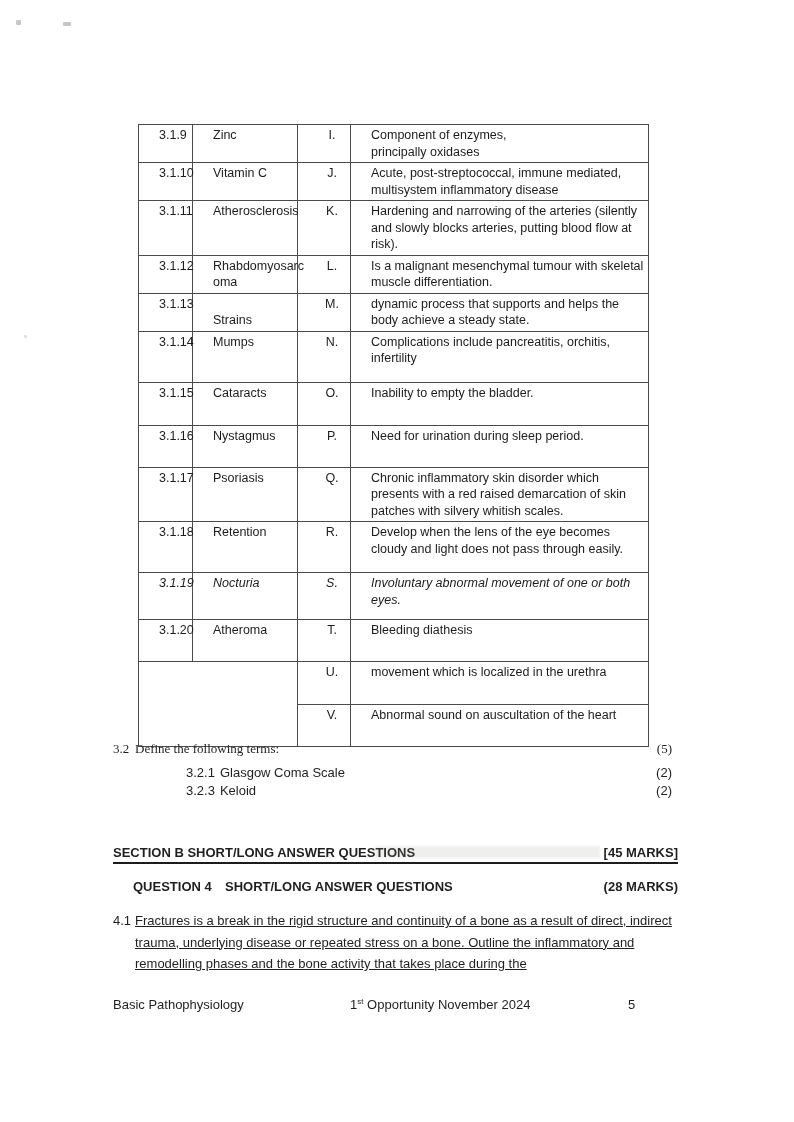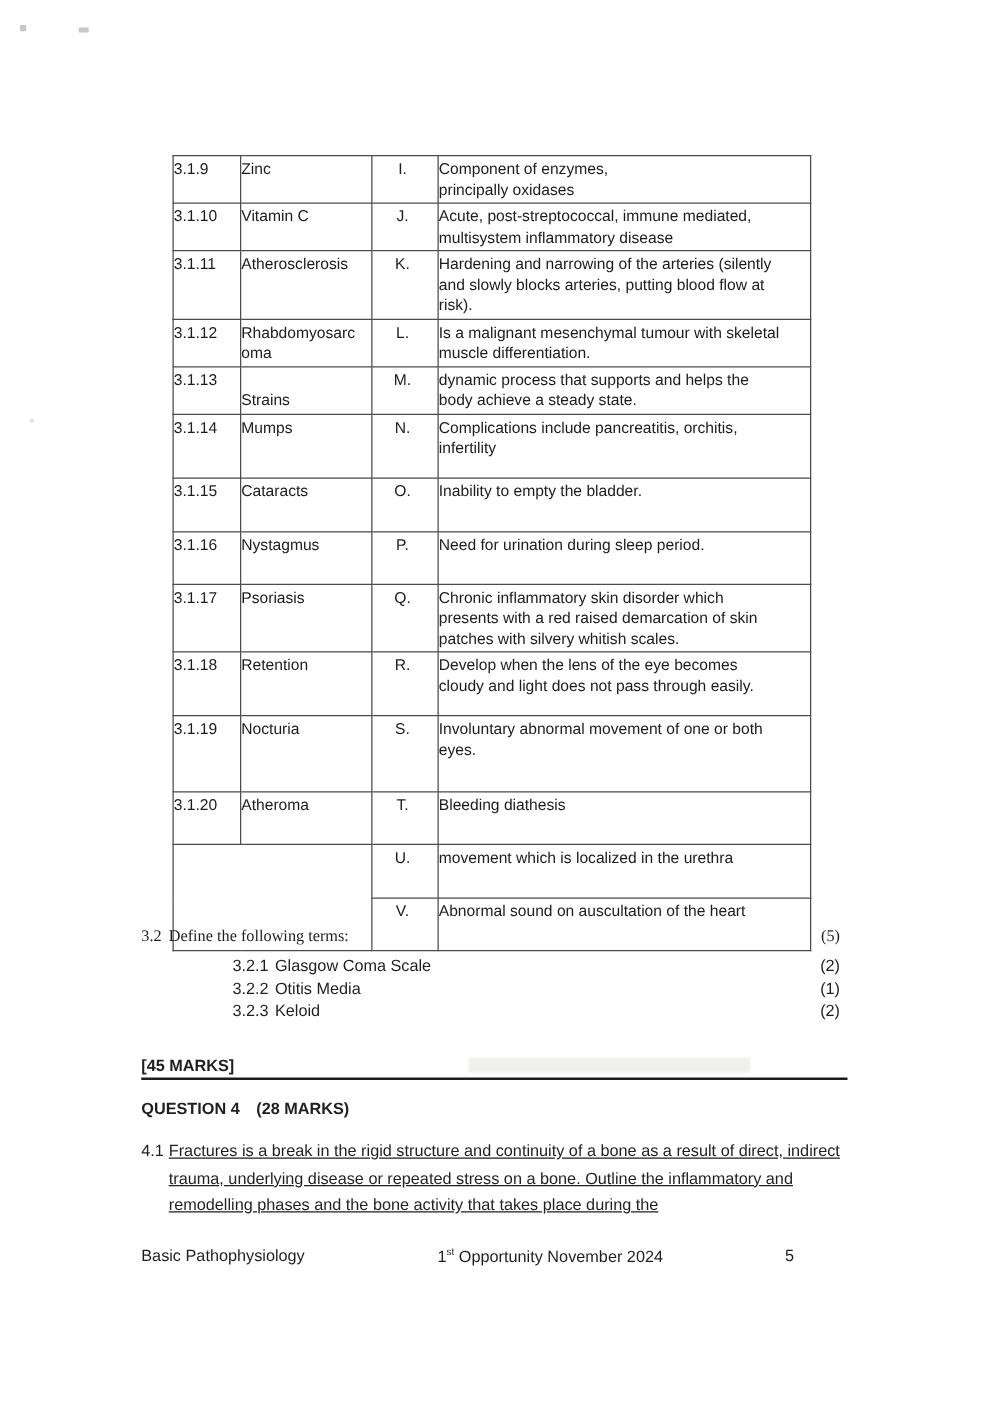--- a/index.html
+++ b/index.html
@@ -19,21 +19,21 @@
     position:absolute;left:138px;top:124px;
     width:510px;
     border-collapse:collapse;
     table-layout:fixed;
     font-size:12.5px;line-height:16.5px;
     color:#1c1c1c;
   }
   table.match td{
     border:1px solid #4b4b4b;
     vertical-align:top;
-    padding:2px 4px 2px 0;
+    padding:2px 4px 2px 20px;
   }
   td.cell-num{padding-left:7px;}
   td.cell-term{padding-left:9px;white-space:pre-line;}
   td.cell-letter{text-align:center;padding:2px 2px;}
   td.cell-def{padding-left:9px;white-space:pre-line;}
   td.cell-empty{padding:0;}
 
   
   .block{position:absolute;font-size:13px;}
   .q32{left:113px;top:741px;width:559px;display:flex;font-family:Liberation Serif, serif;}
@@ -54,21 +54,21 @@
   }
   .section-b::before{
     content:'';position:absolute;left:262px;right:78px;top:1px;bottom:4px;
     background:rgba(158,158,150,0.16);filter:blur(1px);
   }
 
   .q4-head{
     left:113px;top:879px;width:565px;
     display:flex;font-weight:700;
   }
-  .q4-head .q4label{width:92px;flex:none;}
+  .q4-head .q4label{width:92px;flex:none;margin-left:20px;}
   .q4-head .q4title{flex:1;}
   .q4-head .q4marks{flex:none;}
 
   .q41{left:113px;top:910px;display:flex;line-height:21.5px;}
   .q41 .qnum{width:22px;flex:none;}
   .q41 .qtext{white-space:pre;text-decoration:underline;}
 
   
   .footer-left{position:absolute;left:113px;top:997px;font-size:13px;}
   .footer-center{position:absolute;left:350px;top:997px;font-size:13px;white-space:pre;}
@@ -155,21 +155,21 @@
 presents with a red raised demarcation of skin
 patches with silvery whitish scales.</td>
       </tr>
       <tr style="height: 51px;">
         <td class="cell-num">3.1.18</td>
         <td class="cell-term">Retention</td>
         <td class="cell-letter">R.</td>
         <td class="cell-def">Develop when the lens of the eye becomes
 cloudy and light does not pass through easily.</td>
       </tr>
-      <tr style="height: 61px;">
+      <tr style="height: 47px; font-style: italic;">
         <td class="cell-num">3.1.19</td>
         <td class="cell-term">Nocturia</td>
         <td class="cell-letter">S.</td>
         <td class="cell-def">Involuntary abnormal movement of one or both
 eyes.</td>
       </tr>
       <tr style="height: 42px;">
         <td class="cell-num">3.1.20</td>
         <td class="cell-term">Atheroma</td>
         <td class="cell-letter">T.</td>
@@ -192,37 +192,34 @@
   <span class="qtext">Define the following terms:</span>
   <span class="qmarks">(5)</span>
 </div>
 <div class="block q32-items" id="q32-items">
     <div class="q32-item">
       <span class="inum">3.2.1</span>
       <span class="itext">Glasgow Coma Scale</span>
       <span>(2)</span>
     </div>
     <div class="q32-item">
-      <span class="inum">3.2.2</span>
-      <span class="itext">Otitis Media</span>
-      <span>(1)</span>
-    </div>
-    <div class="q32-item">
       <span class="inum">3.2.3</span>
       <span class="itext">Keloid</span>
       <span>(2)</span>
     </div>
   </div>
 
 <div class="block section-b">
+  <span>SECTION B SHORT/LONG ANSWER QUESTIONS</span>
   <span>[45 MARKS]</span>
 </div>
 
 <div class="block q4-head">
   <span class="q4label">QUESTION 4</span>
+  <span class="q4title">SHORT/LONG ANSWER QUESTIONS</span>
   <span class="q4marks">(28 MARKS)</span>
 </div>
 
 <div class="block q41">
   <span class="qnum">4.1</span>
   <span class="qtext">Fractures is a break in the rigid structure and continuity of a bone as a result of direct, indirect
 trauma, underlying disease or repeated stress on a bone. Outline the inflammatory and
 remodelling phases and the bone activity that takes place during the</span>
 </div>
 

